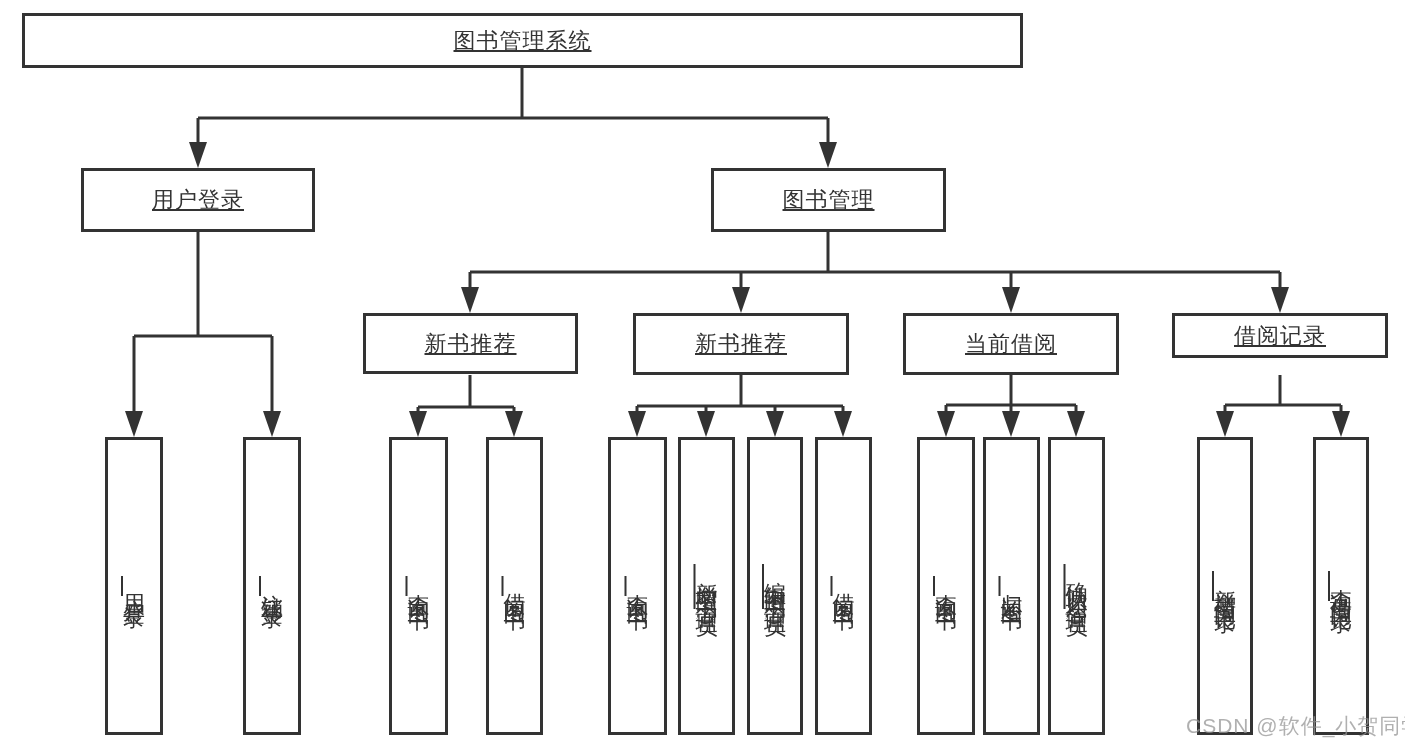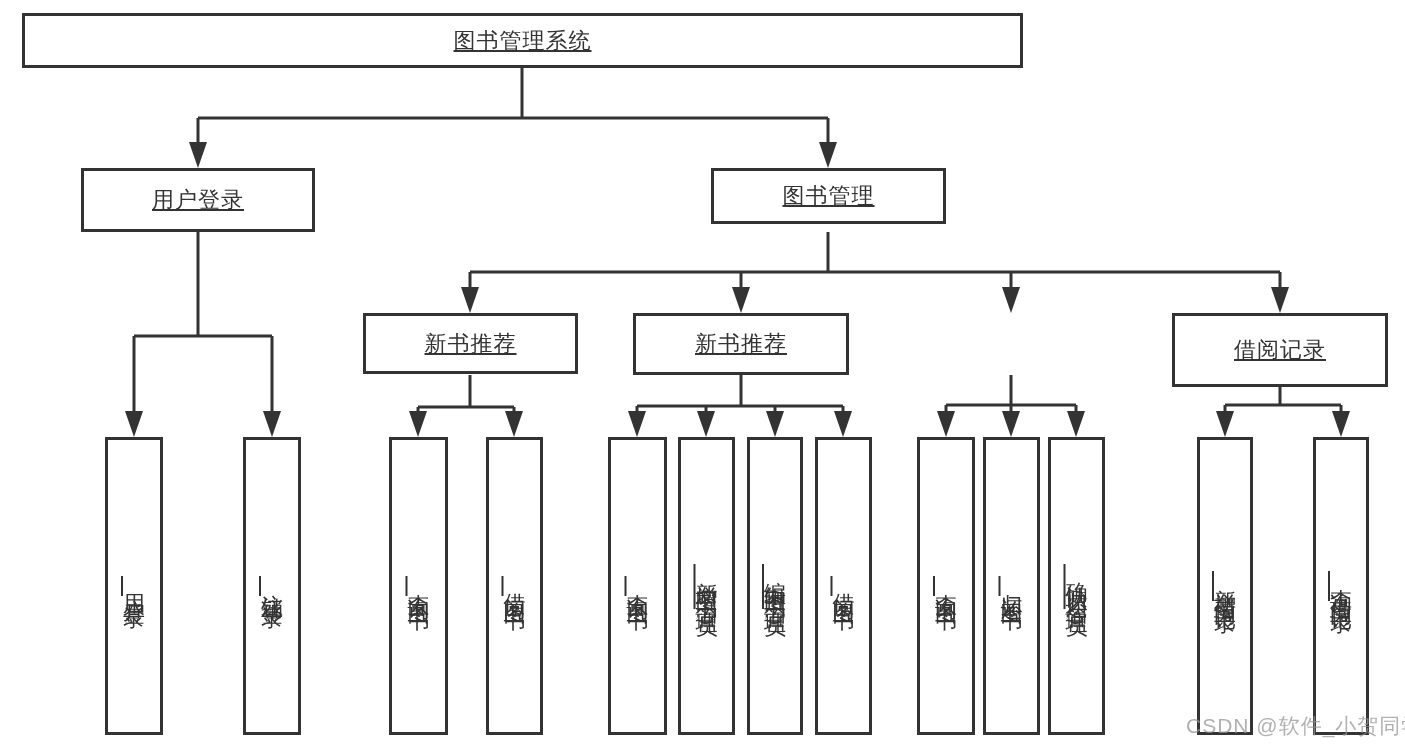--- a/index.html
+++ b/index.html
@@ -39,26 +39,26 @@
   .node.leaf span {
     writing-mode: vertical-rl;
     text-orientation: mixed;
     letter-spacing: 5px;
     white-space: nowrap;
   }
   
   #n-root   { left: 22px;   top: 13px;  width: 1001px; height: 55px; }
   
   #n-ulogin { left: 81px;   top: 168px; width: 234px;  height: 64px; }
-  #n-bmgmt  { left: 711px;  top: 168px; width: 235px;  height: 56px; }
+  #n-bmgmt  { left: 711px;  top: 168px; width: 235px;  height: 64px; }
   
   #n-newbk  { left: 363px;  top: 313px; width: 215px;  height: 61px; }
   #n-bborrow{ left: 633px;  top: 313px; width: 216px;  height: 62px; }
   #n-cborrow{ left: 903px;  top: 313px; width: 216px;  height: 62px; }
-  #n-brec   { left: 1172px; top: 313px; width: 216px;  height: 74px; }
+  #n-brec   { left: 1172px; top: 313px; width: 216px;  height: 45px; }
   
   .leaf { top: 437px; height: 298px; }
   #l-ul1 { left: 105px;  width: 58px; }
   #l-ul2 { left: 243px;  width: 58px; }
   #l-nb1 { left: 389px;  width: 59px; }
   #l-nb2 { left: 486px;  width: 57px; }
   #l-br1 { left: 608px;  width: 59px; }
   #l-br2 { left: 678px;  width: 57px; }
   #l-br3 { left: 747px;  width: 56px; }
   #l-br4 { left: 815px;  width: 57px; }
@@ -162,20 +162,23 @@
   <div class="node" id="n-bmgmt">
     <span>图书管理</span>
   </div>
 
   <div class="node" id="n-newbk">
     <span>新书推荐</span>
   </div>
   <div class="node" id="n-bborrow">
     <span>新书推荐</span>
   </div>
+  <div class="node" id="n-cborrow">
+    <span>当前借阅</span>
+  </div>
   <div class="node" id="n-brec">
     <span>借阅记录</span>
   </div>
 
   <div class="node leaf" id="l-ul1">
     <span>用户登录</span>
   </div>
   <div class="node leaf" id="l-ul2">
     <span>注销登录</span>
   </div>

